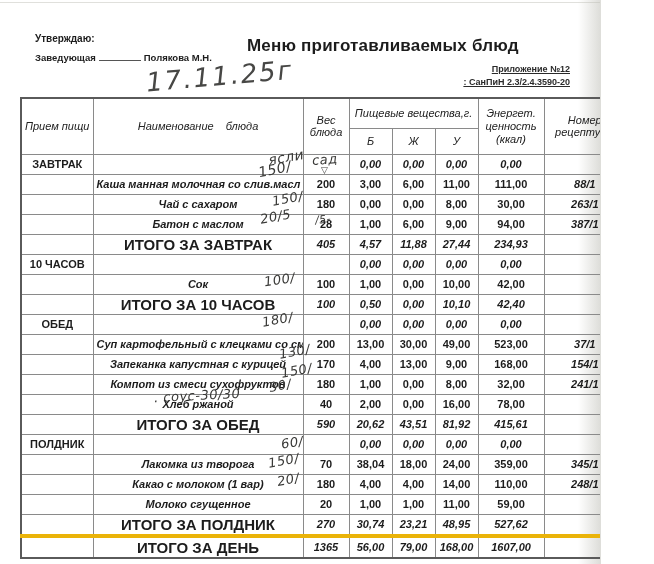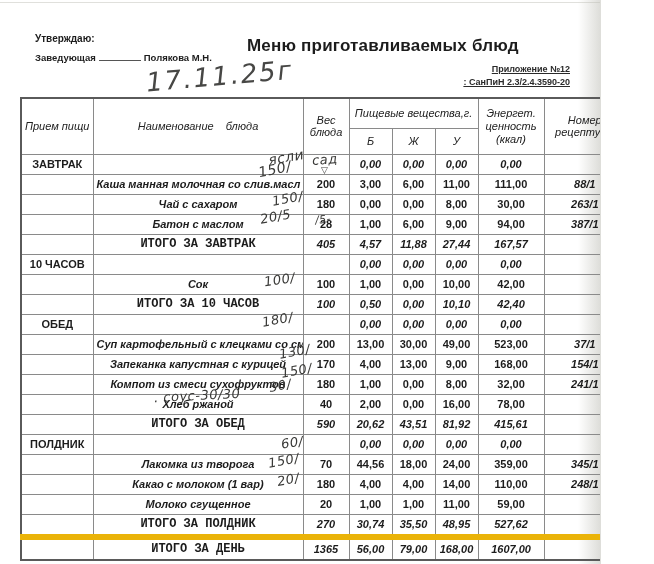--- a/index.html
+++ b/index.html
@@ -53,22 +53,22 @@
   td.c-meal { text-align:left; padding-left:5px; font-weight:normal; font-size:11px; }
   td.c-name { text-align:left; padding-left:6px; white-space:nowrap; font-size:10.5px; }
   tr.row-dish td.c-name, tr.row-section td.c-name { font-style:italic; }
   tr.row-dish td.c-recipe { font-style:italic; }
   tr.row-section td.c-b, tr.row-section td.c-zh, tr.row-section td.c-u,
   tr.row-section td.c-kcal,
   tr.row-total td.c-weight, tr.row-total td.c-b, tr.row-total td.c-zh,
   tr.row-total td.c-u, tr.row-total td.c-kcal,
   tr.row-grand td.c-weight, tr.row-grand td.c-b, tr.row-grand td.c-zh,
   tr.row-grand td.c-u, tr.row-grand td.c-kcal { font-style:italic; }
-  tr.row-total td.c-name, tr.row-grand td.c-name { font-style:normal; font-size:12px;font-family:Liberation Mono, monospace; }
-  tr.row-grand td { border-top:6px solid #eab308; }
+  tr.row-total td.c-name, tr.row-grand td.c-name { font-style:normal; font-size:15px; }
+  tr.row-grand td { border-top:4px solid #eab308; }
 </style>
 </head>
 <body>
 
 <div class="page">
   <div class="scan-top"></div>
   <div class="scan-right"></div>
 
   <div class="approve">Утверждаю:</div>
   <div class="head-line">
@@ -154,21 +154,21 @@
           <td class="c-recipe">387/1</td>
         </tr>
 
         <tr class="row-total">
           <td class="c-meal"></td>
           <td class="c-name">ИТОГО ЗА ЗАВТРАК</td>
           <td class="c-weight">405</td>
           <td class="c-b">4,57</td>
           <td class="c-zh">11,88</td>
           <td class="c-u">27,44</td>
-          <td class="c-kcal">167,57</td>
+          <td class="c-kcal">234,93</td>
           <td class="c-recipe"></td>
         </tr>
 
         <tr class="row-section">
           <td class="c-meal">10 ЧАСОВ</td>
           <td class="c-name"></td>
           <td class="c-weight"></td>
           <td class="c-b">0,00</td>
           <td class="c-zh">0,00</td>
           <td class="c-u">0,00</td>
@@ -272,21 +272,21 @@
           <td class="c-zh">0,00</td>
           <td class="c-u">0,00</td>
           <td class="c-kcal">0,00</td>
           <td class="c-recipe"></td>
         </tr>
 
         <tr class="row-dish">
           <td class="c-meal"></td>
           <td class="c-name">Лакомка из творога</td>
           <td class="c-weight">70</td>
-          <td class="c-b">44,56</td>
+          <td class="c-b">38,04</td>
           <td class="c-zh">18,00</td>
           <td class="c-u">24,00</td>
           <td class="c-kcal">359,00</td>
           <td class="c-recipe">345/1</td>
         </tr>
 
         <tr class="row-dish">
           <td class="c-meal"></td>
           <td class="c-name">Какао с молоком (1 вар)</td>
           <td class="c-weight">180</td>
@@ -306,21 +306,21 @@
           <td class="c-u">11,00</td>
           <td class="c-kcal">59,00</td>
           <td class="c-recipe"></td>
         </tr>
 
         <tr class="row-total">
           <td class="c-meal"></td>
           <td class="c-name">ИТОГО ЗА ПОЛДНИК</td>
           <td class="c-weight">270</td>
           <td class="c-b">30,74</td>
-          <td class="c-zh">35,50</td>
+          <td class="c-zh">23,21</td>
           <td class="c-u">48,95</td>
           <td class="c-kcal">527,62</td>
           <td class="c-recipe"></td>
         </tr>
 
         <tr class="row-grand">
           <td class="c-meal"></td>
           <td class="c-name">ИТОГО ЗА  ДЕНЬ</td>
           <td class="c-weight">1365</td>
           <td class="c-b">56,00</td>

